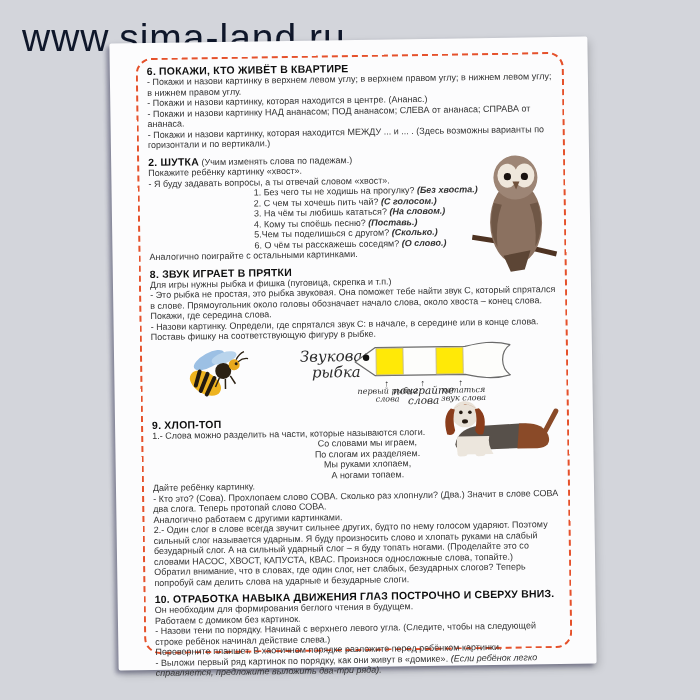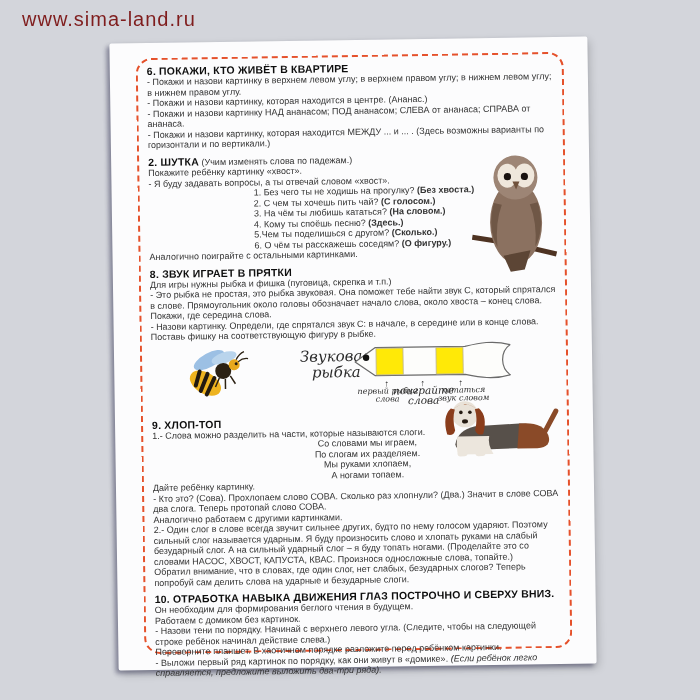--- a/index.html
+++ b/index.html
@@ -1,32 +1,32 @@
 <!DOCTYPE html>
 <html><head>
 <meta charset="utf-8">
 <style>
   html,body{margin:0;padding:0;}
   body{width:700px;height:700px;background:#d3d5db;overflow:hidden;position:relative;
        font-family:"Liberation Sans",sans-serif;}
-  .watermark{position:absolute;left:22px;top:8px;font-size:20px;letter-spacing:1px;
-       color:#7f1d1d;font-family:"Liberation Sans",sans-serif;}
+  .watermark{position:absolute;left:22px;top:16px;font-size:39px;letter-spacing:1px;
+       color:#0f172a;font-family:"Liberation Sans",sans-serif;}
   .card{position:absolute;left:114px;top:40px;width:478px;height:627px;background:#fcfcfd;
        transform:rotate(-0.85deg);border-radius:2px;
        box-shadow:-3px 3px 4px rgba(45,45,80,.45),2px 4px 8px rgba(0,0,0,.18);}
   .frame{position:absolute;left:26px;right:24px;top:15px;bottom:16px;
        border:2px dashed #e5512b;border-radius:16px;padding:5px 9px 0 9px;
        color:#333;font-size:9px;line-height:10.5px;}
   .sec{margin-bottom:5px;}
   .sec-title{font-weight:bold;font-size:10.5px;line-height:12px;color:#0e0e0e;letter-spacing:.2px;}
   .title-note{font-weight:normal;font-size:9px;color:#333;}
   .frame p{margin:0;}
   .s7-body{margin-right:72px;}
   .q-list{margin-left:105px;}
-  .answer{font-weight:bold;}
+  .answer{font-weight:bold;font-style:italic;}
   .poem{margin-left:105px;width:220px;text-align:center;}
   .fish-row{position:relative;height:70px;margin-top:1px;}
   .wasp{position:absolute;left:30px;top:2px;}
   .fish-label{position:absolute;left:142px;top:7px;width:86px;text-align:center;
        font-style:italic;font-family:"DejaVu Serif",serif;font-size:15px;line-height:16px;color:#2c2c2c;}
   .fishsvg{position:absolute;left:202px;top:2px;}
   .up-arrow{position:absolute;top:39px;font-size:9px;line-height:9px;color:#222;}
   .fish-cap{position:absolute;text-align:center;font-style:italic;
        font-family:"DejaVu Serif",serif;font-size:8px;line-height:8.5px;color:#2c2c2c;}
   .cap-mid{font-size:10.5px;line-height:10.5px;}
@@ -56,23 +56,23 @@
         <span class="sec-title">2. ШУТКА</span>
         <span class="title-note">(Учим изменять слова по падежам.)</span>
       </div>
       <div class="s7-body">
         <p>Покажите ребёнку картинку «хвост».</p>
         <p>- Я буду задавать вопросы, а ты отвечай словом «хвост».</p>
         <div class="q-list">
           <div class="q-row"><span>1. Без чего ты не ходишь на прогулку?</span> <span class="answer">(Без хвоста.)</span></div>
           <div class="q-row"><span>2. С чем ты хочешь пить чай?</span> <span class="answer">(С голосом.)</span></div>
           <div class="q-row"><span>3. На чём ты любишь кататься?</span> <span class="answer">(На словом.)</span></div>
-          <div class="q-row"><span>4. Кому ты споёшь песню?</span> <span class="answer">(Здесь.)</span></div>
+          <div class="q-row"><span>4. Кому ты споёшь песню?</span> <span class="answer">(Поставь.)</span></div>
           <div class="q-row"><span>5.Чем ты поделишься с другом?</span> <span class="answer">(Сколько.)</span></div>
-          <div class="q-row"><span>6. О чём ты расскажешь соседям?</span> <span class="answer">(О фигуру.)</span></div>
+          <div class="q-row"><span>6. О чём ты расскажешь соседям?</span> <span class="answer">(О слово.)</span></div>
         </div>
         <p>Аналогично поиграйте с остальными картинками.</p>
       </div>
     </div>
 
     <div class="sec">
       <div class="sec-title">8. ЗВУК ИГРАЕТ В ПРЯТКИ</div>
       <p>Для игры нужны рыбка и фишка (пуговица, скрепка и т.п.)</p>
       <p>- Это рыбка не простая, это рыбка звуковая. Она поможет тебе найти звук С, который спрятался в слове. Прямоугольник около головы обозначает начало слова, около хвоста – конец слова. Покажи, где середина слова.</p>
       <p>- Назови картинку. Определи, где спрятался звук С: в начале, в середине или в конце слова. Поставь фишку на соответствующую фигуру в рыбке.</p>
@@ -111,21 +111,21 @@
         <div class="fish-cap" style="left:196px;top:47px;width:80px;">
           <div>первый рыбка</div>
           <div>слова</div>
         </div>
         <div class="fish-cap cap-mid" style="left:230px;top:45px;width:84px;">
           <div>поиграйте</div>
           <div>слова</div>
         </div>
         <div class="fish-cap" style="left:272px;top:47px;width:80px;">
           <div>кататься</div>
-          <div>звук словом</div>
+          <div>звук слова</div>
         </div>
       </div>
     </div>
 
     <div class="sec">
       <div class="sec-title">9. ХЛОП-ТОП</div>
       <p>1.- Слова можно разделить на части, которые называются слоги.</p>
       <div class="poem">
         <div>Со словами мы играем,</div>
         <div>По слогам их разделяем.</div>

